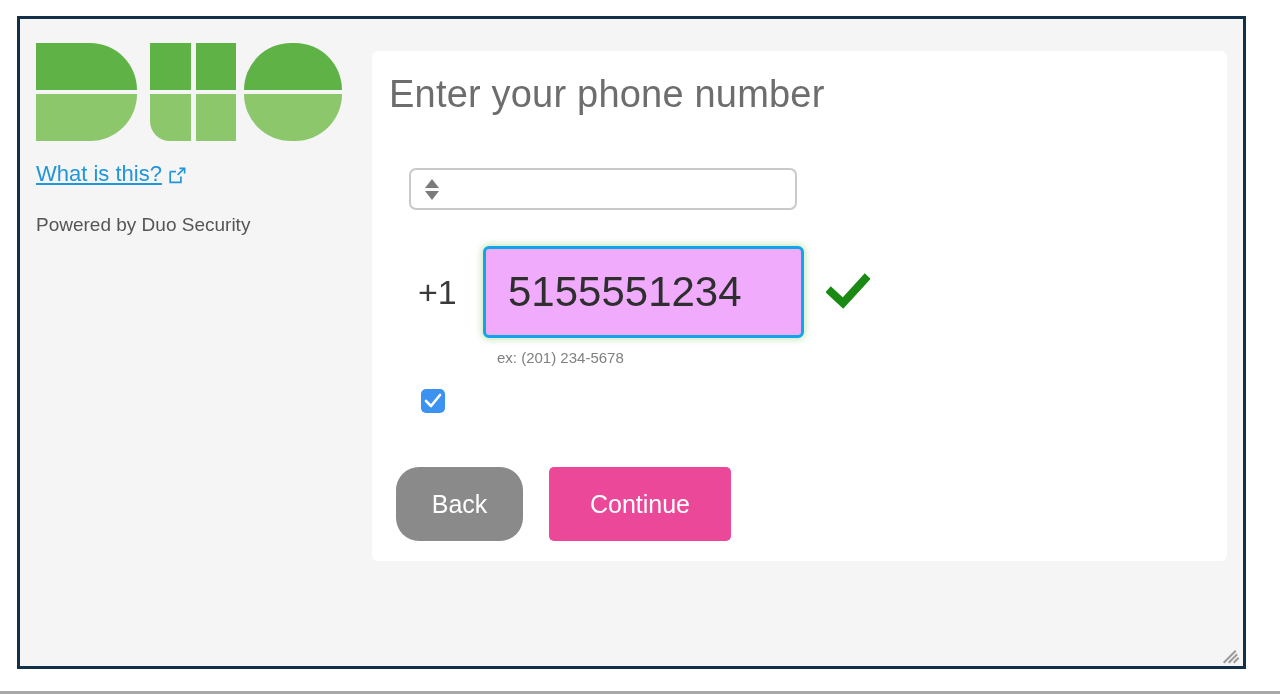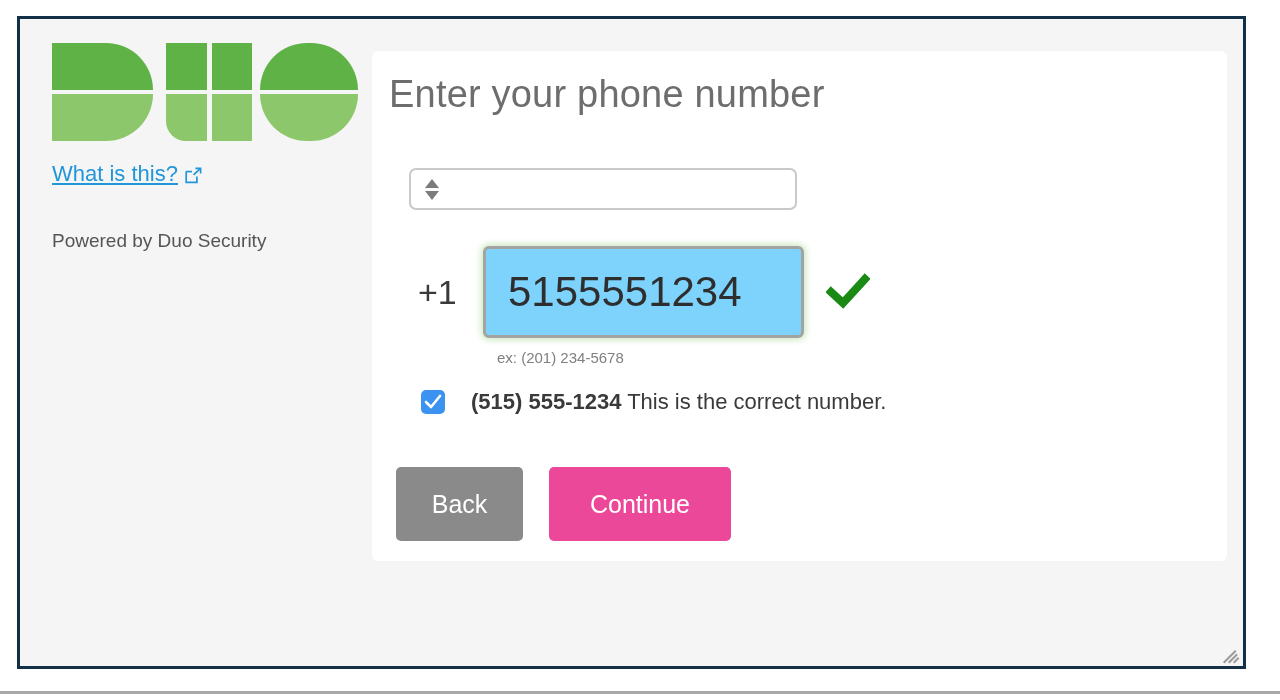--- a/index.html
+++ b/index.html
@@ -57,21 +57,21 @@
     left: 0;
     top: 691px;
     width: 1280px;
     height: 3px;
     background: #a8a8a8;
   }
 
   
   .sidebar {
     position: absolute;
-    left: 32px;
+    left: 16px;
     top: 24px;
     width: 300px;
   }
 
   .duo-logo {
     position: relative;
     width: 256px;
     height: 98px;
     margin-bottom: 20px;
   }
@@ -124,21 +124,21 @@
   .ext-icon {
     display: inline-block;
     width: 17px;
     height: 17px;
     position: relative;
     margin-top: 2px;
   }
   .ext-icon svg { display: block; }
 
   .powered {
-    margin-top: 42px;
+    margin-top: 26px;
     font-size: 19px;
     color: #555555;
     line-height: 24px;
   }
 
   
   .card {
     position: absolute;
     left: 352px;
     top: 32px;
@@ -205,23 +205,23 @@
   .country-code {
     font-size: 34px;
     color: #3a3a3a;
     width: 74px;
     text-align: left;
     padding-left: 9px;
   }
   .phone-input {
     width: 321px;
     height: 92px;
-    border: 3px solid #a3a3a3;
+    border: 3px solid #0ea5e9;
     border-radius: 6px;
-    background: #7dd3fc;
+    background: #f0abfc;
     box-shadow: 0 0 6px 2px rgba(112,190,80,0.35);
     display: flex;
     align-items: center;
     padding: 0 22px;
     font-size: 42px;
     color: #2e2e2e;
     font-family: "Liberation Sans", sans-serif;
     outline: none;
   }
   .valid-check {
@@ -276,21 +276,21 @@
     border-radius: 5px;
     font-size: 25px;
     color: #ffffff;
     font-family: "Liberation Sans", sans-serif;
     cursor: pointer;
     height: 74px;
     display: flex;
     align-items: center;
     justify-content: center;
   }
-  .btn-back { background: #8a8a8a; width: 127px; }
+  .btn-back { background: #8a8a8a; width: 127px; border-radius: 23px; }
   .btn-continue { background: #ec4899; width: 182px; }
 </style>
 </head>
 <body>
 
 <div class="page">
 
   <div class="frame">
 
     <div class="sidebar">
@@ -352,21 +352,20 @@
       </div>
 
       <div class="phone-hint">ex: (201) 234-5678</div>
 
       <div class="confirm-row">
         <span class="checkbox">
           <svg width="18" height="16" viewBox="0 0 18 16">
             <path d="M2 8 L7 13 L16 2" fill="none" stroke="#ffffff" stroke-width="2.6" stroke-linecap="round" stroke-linejoin="round"></path>
           </svg>
         </span>
-        <span class="confirm-text"><b>(515) 555-1234</b> <span class="rest">This is the correct number.</span></span>
       </div>
 
       <div class="button-row">
         <button class="btn btn-back">Back</button>
         <button class="btn btn-continue">Continue</button>
       </div>
 
     </div>
 
     <div class="resize-grip">

